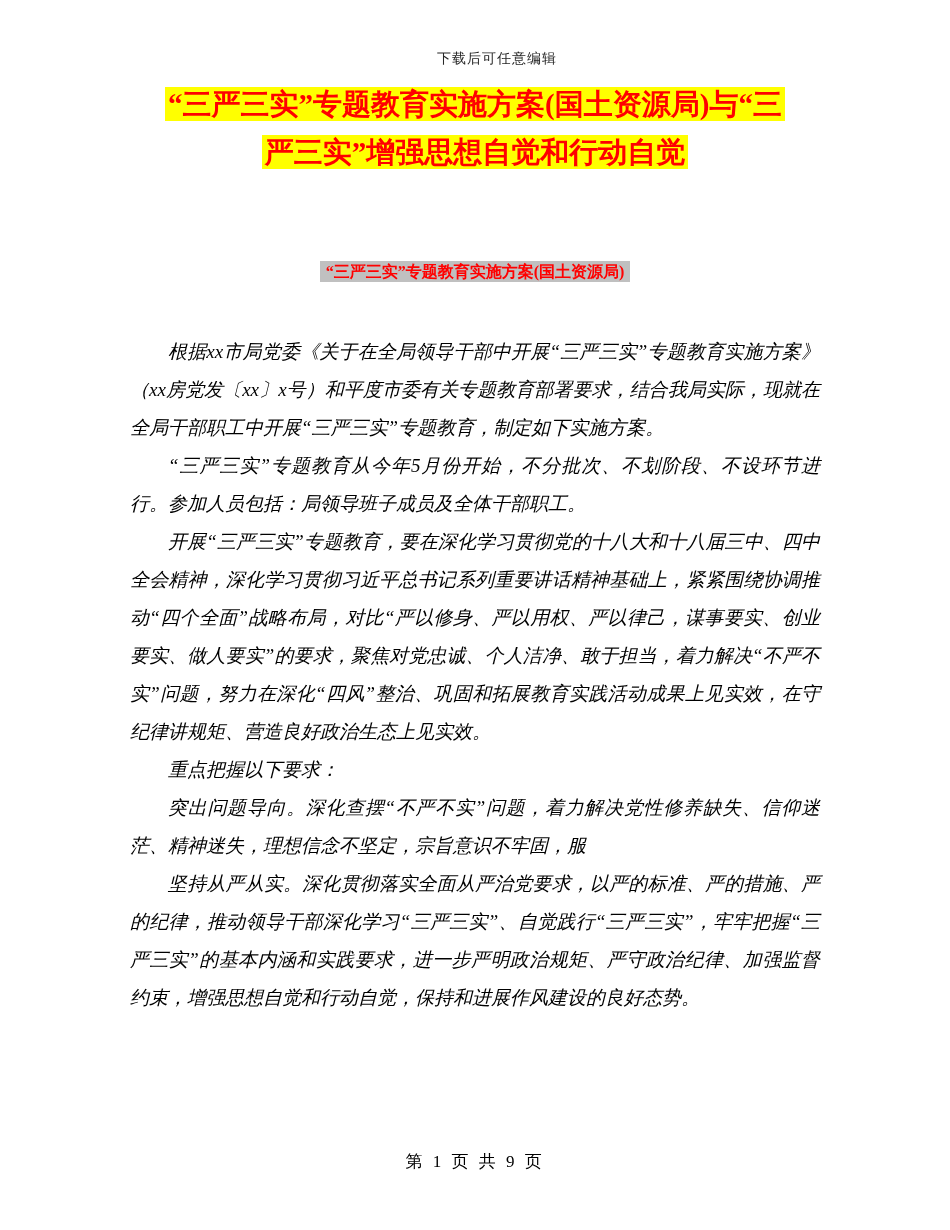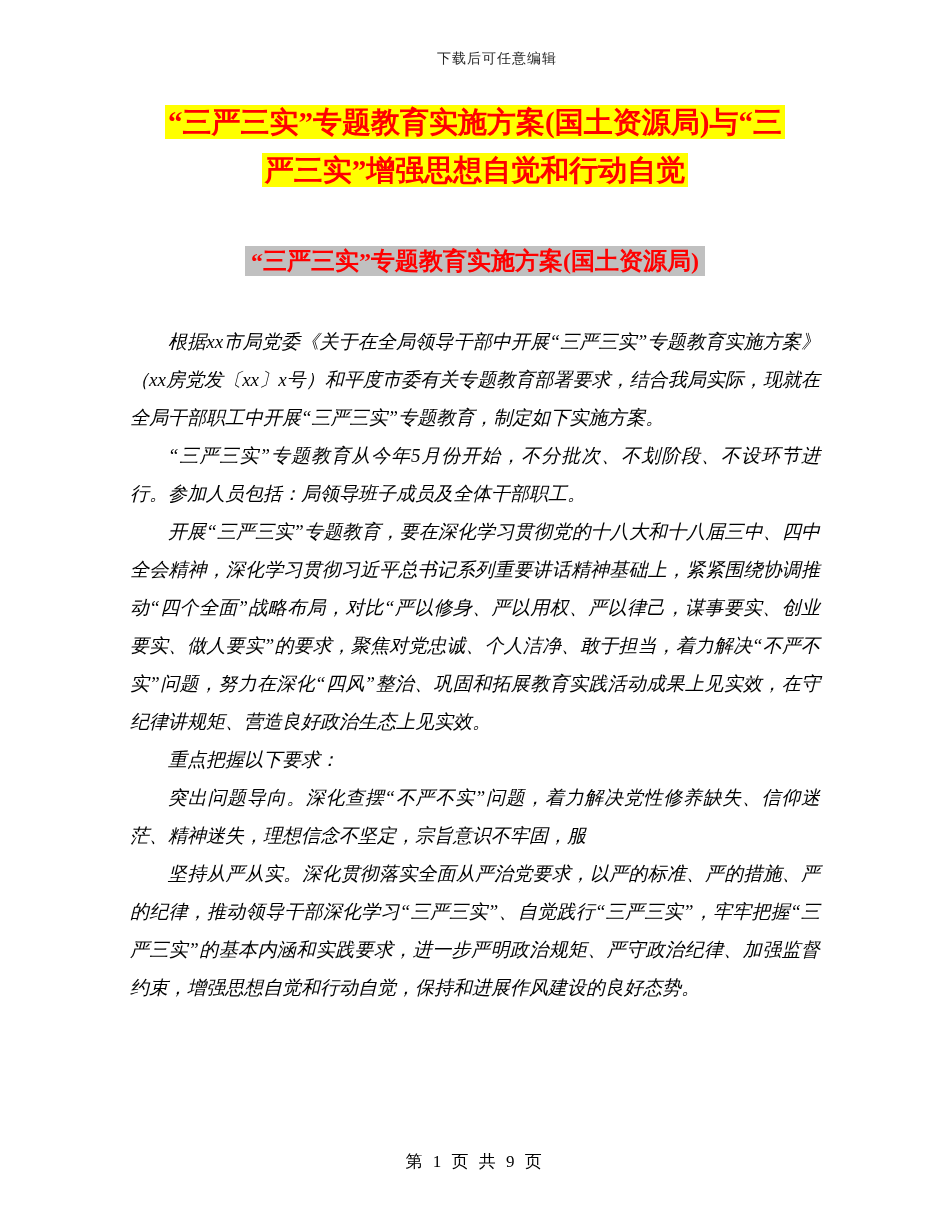--- a/index.html
+++ b/index.html
@@ -15,37 +15,37 @@
   }
   .top-note {
     padding-top:50px;
     text-align:center;
     font-size:14px;
     letter-spacing:1px;
     color:#262626;
     margin-left:44px;
   }
   .doc-title {
-    margin-top:30px;
+    margin-top:12px;
     text-align:center;
     font-weight:bold;
     font-size:29px;
     line-height:48px;
     color:var(--title-color,#ff0000);
   }
   .title-line { white-space:nowrap; }
   .hl-yellow {
     background:var(--title-hl,#ffff00);
     padding:1px 3px;
   }
   .doc-subtitle {
-    margin-top:50px;
+    margin-top:78px;
     text-align:center;
     font-weight:bold;
-    font-size:24px;
+    font-size:16px;
     line-height:35px;
     color:var(--subtitle-color,#ff0000);
   }
   .hl-gray {
     background:var(--subtitle-hl,#c0c0c0);
     padding:2px 6px;
   }
   .body-text {
     width:690px;
     margin:44px auto 0;

